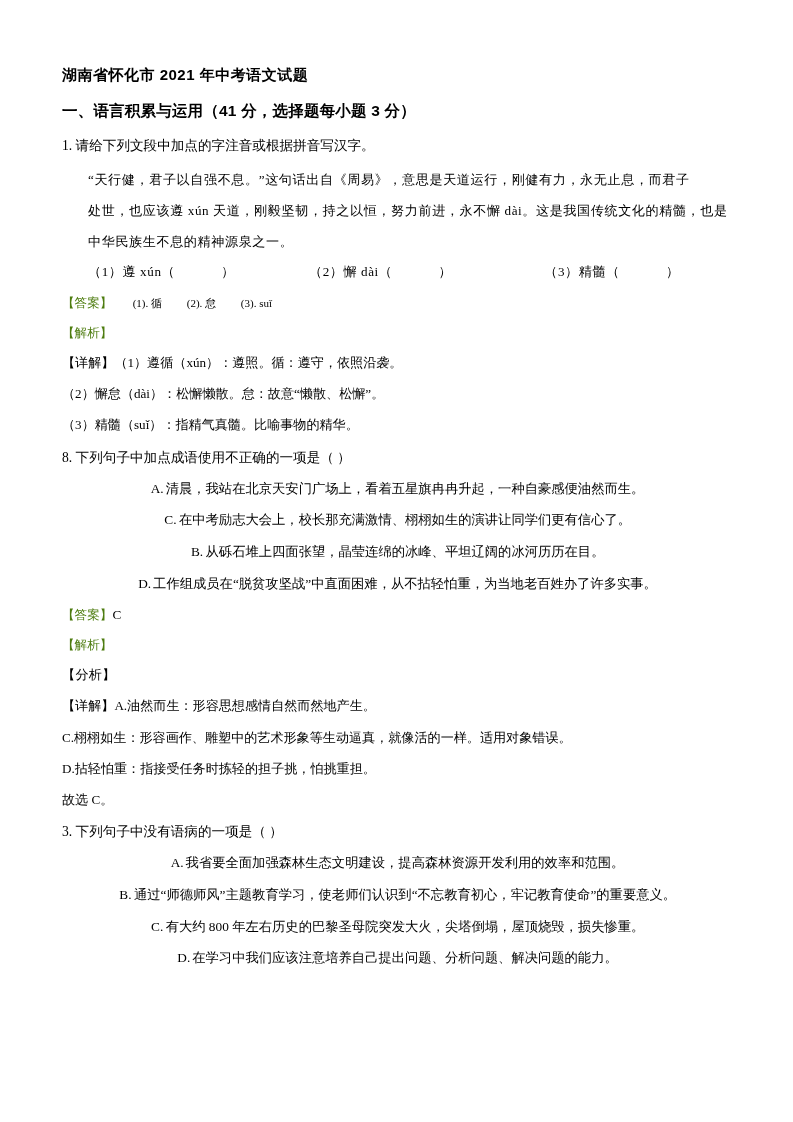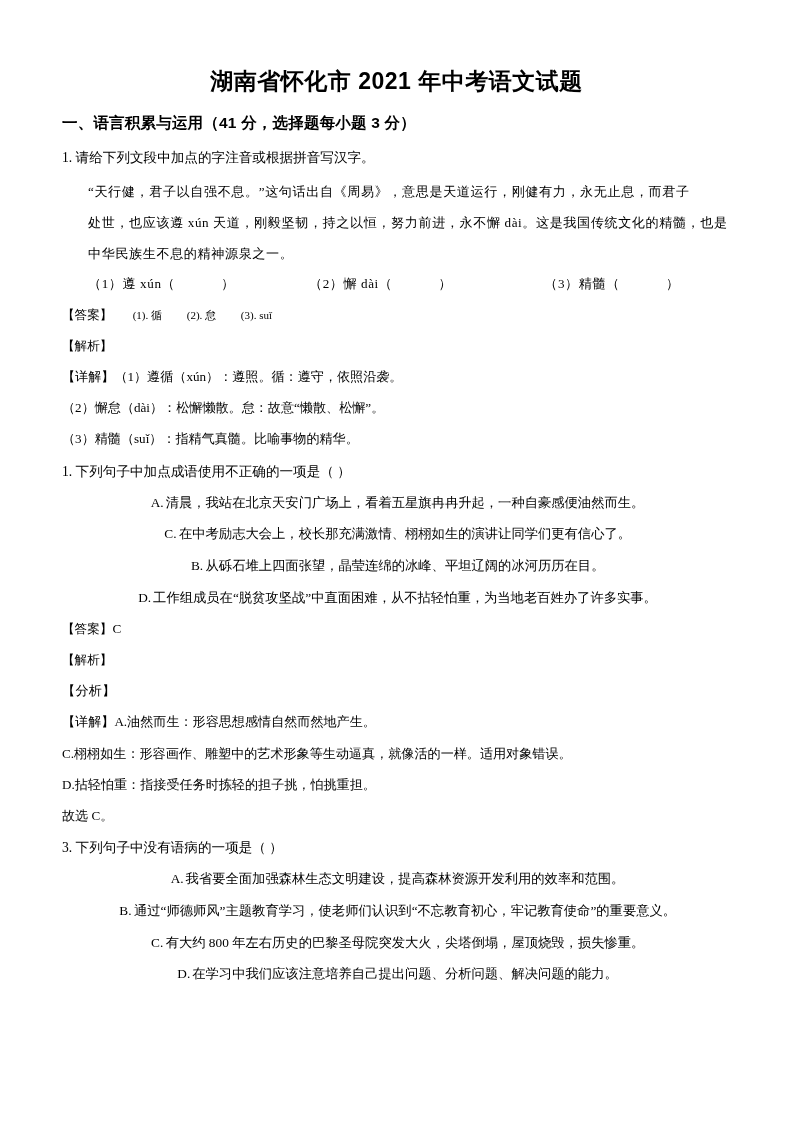--- a/index.html
+++ b/index.html
@@ -15,24 +15,24 @@
     position: relative;
   }
   .page {
     width: 793px;
     height: 1122px;
     box-sizing: border-box;
     padding: 48px 62px 40px 62px;
     position: relative;
   }
   .doc-title {
-    text-align: center;
+    text-align: left;
     font-family: "Liberation Sans", sans-serif;
     font-weight: bold;
-    font-size: 23px;
+    font-size: 15px;
     letter-spacing: 0.5px;
     margin: 18px 0 16px 0;
   }
   .section-head {
     font-family: Liberation Sans, sans-serif;
     font-weight: bold;
     font-size: 15.5px;
     margin: 0 0 13px 0;
     letter-spacing: 0.2px;
   }
@@ -64,22 +64,22 @@
   }
   .blank-gap {
     display: inline-block;
     width: 46px;
   }
   .blank-gap-sm {
     display: inline-block;
     width: 28px;
   }
   .tag {
-    color: #000000;
-    font-family: Liberation Mono, monospace;
+    color: #4d7c0f;
+    font-family: Liberation Serif, serif;
     font-size: 12.6px;
   }
   .ans-line {
     margin: 0 0 10px 0;
     font-size: 13.2px;
     line-height: 1.5;
   }
   .ans-items {
     display: inline-block;
     margin-left: 17px;
@@ -136,21 +136,21 @@
   </div>
 
   <div class="ans-line">
     <span class="tag">【解析】</span>
   </div>
 
   <div class="detail-line">【详解】（1）遵循（xún）：遵照。循：遵守，依照沿袭。</div>
   <div class="detail-line">（2）懈怠（dài）：松懈懒散。怠：故意“懒散、松懈”。</div>
   <div class="detail-line">（3）精髓（suǐ）：指精气真髓。比喻事物的精华。</div>
 
-  <div class="q-line">1. 下列句子中加点成语使用不正确的一项是（    ）</div>
+  <div class="q-line">8. 下列句子中加点成语使用不正确的一项是（    ）</div>
 
   <div class="opt-line">
     <span class="opt-label">A.</span><span>清晨，我站在北京天安门广场上，看着五星旗冉冉升起，一种自豪感便油然而生。</span>
   </div>
   <div class="opt-line">
     <span class="opt-label">C.</span><span>在中考励志大会上，校长那充满激情、栩栩如生的演讲让同学们更有信心了。</span>
   </div>
   <div class="opt-line">
     <span class="opt-label">B.</span><span>从砾石堆上四面张望，晶莹连绵的冰峰、平坦辽阔的冰河历历在目。</span>
   </div>

